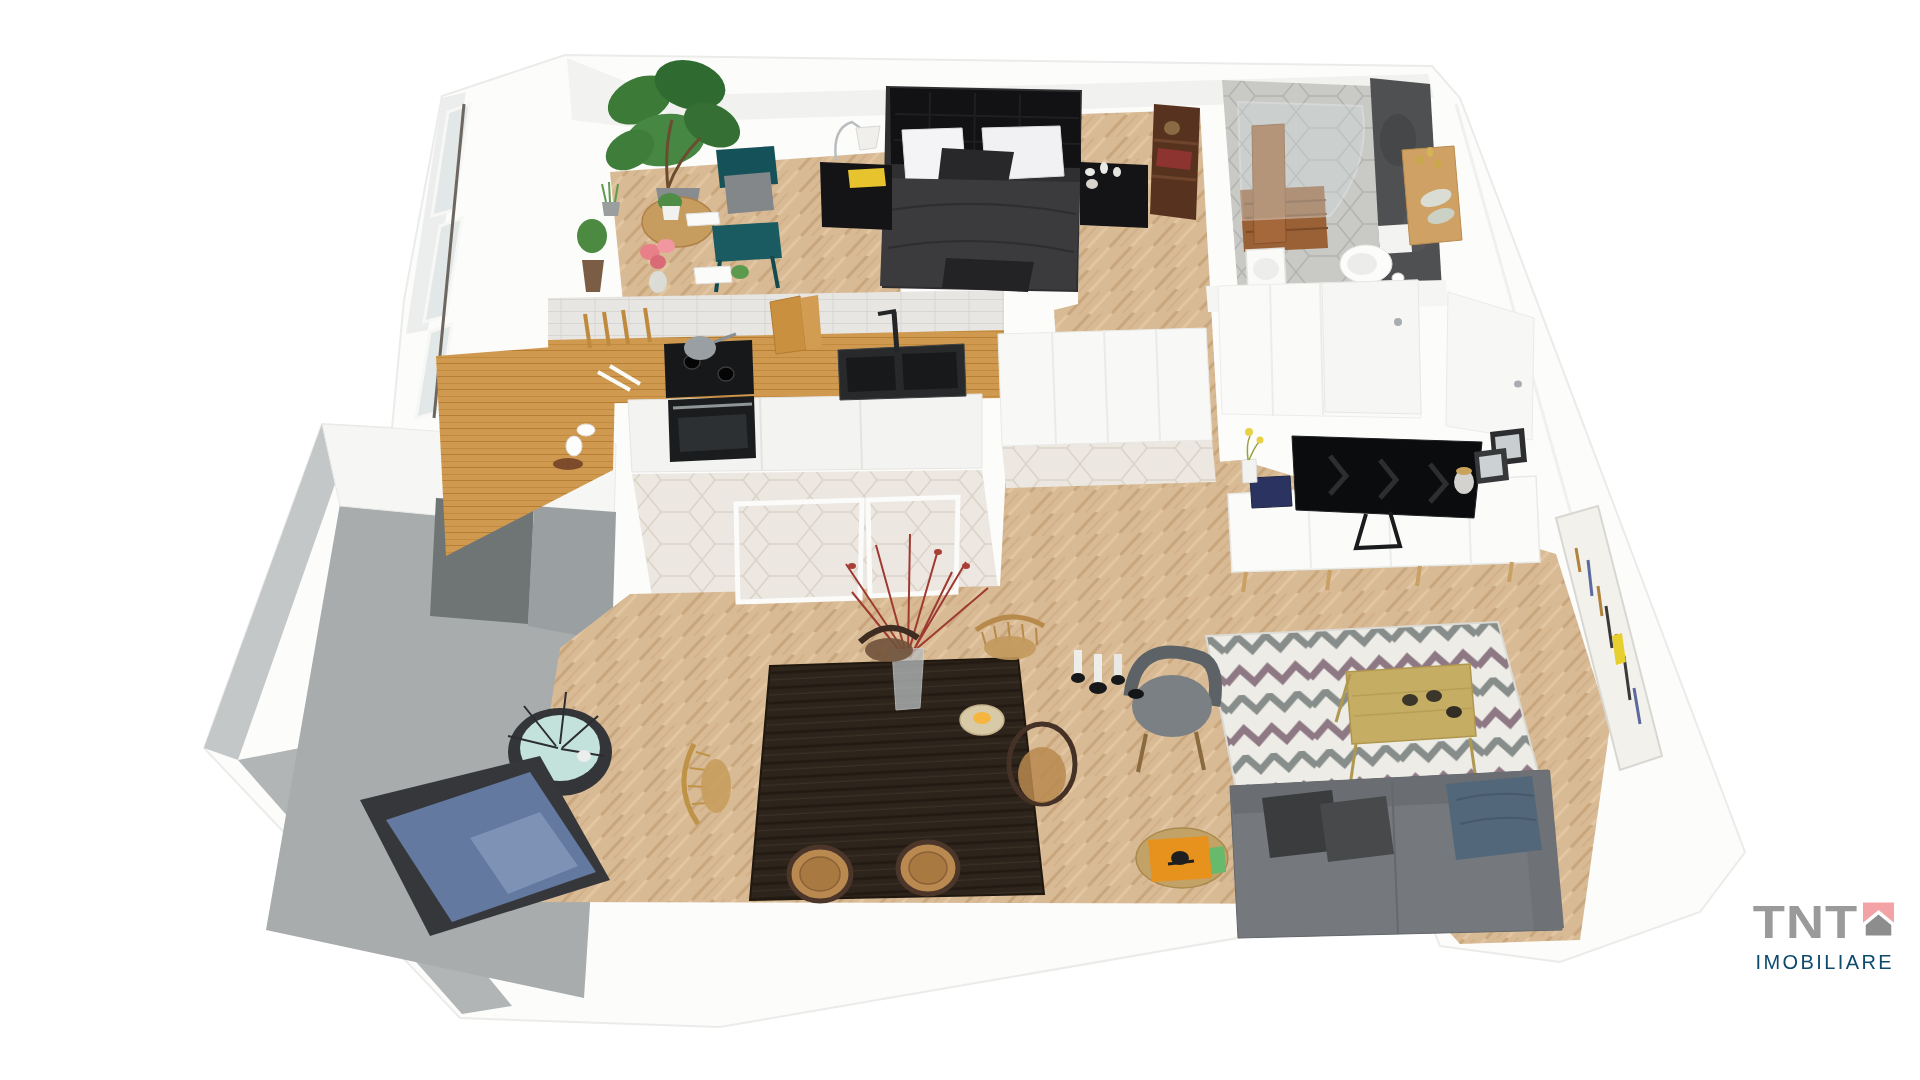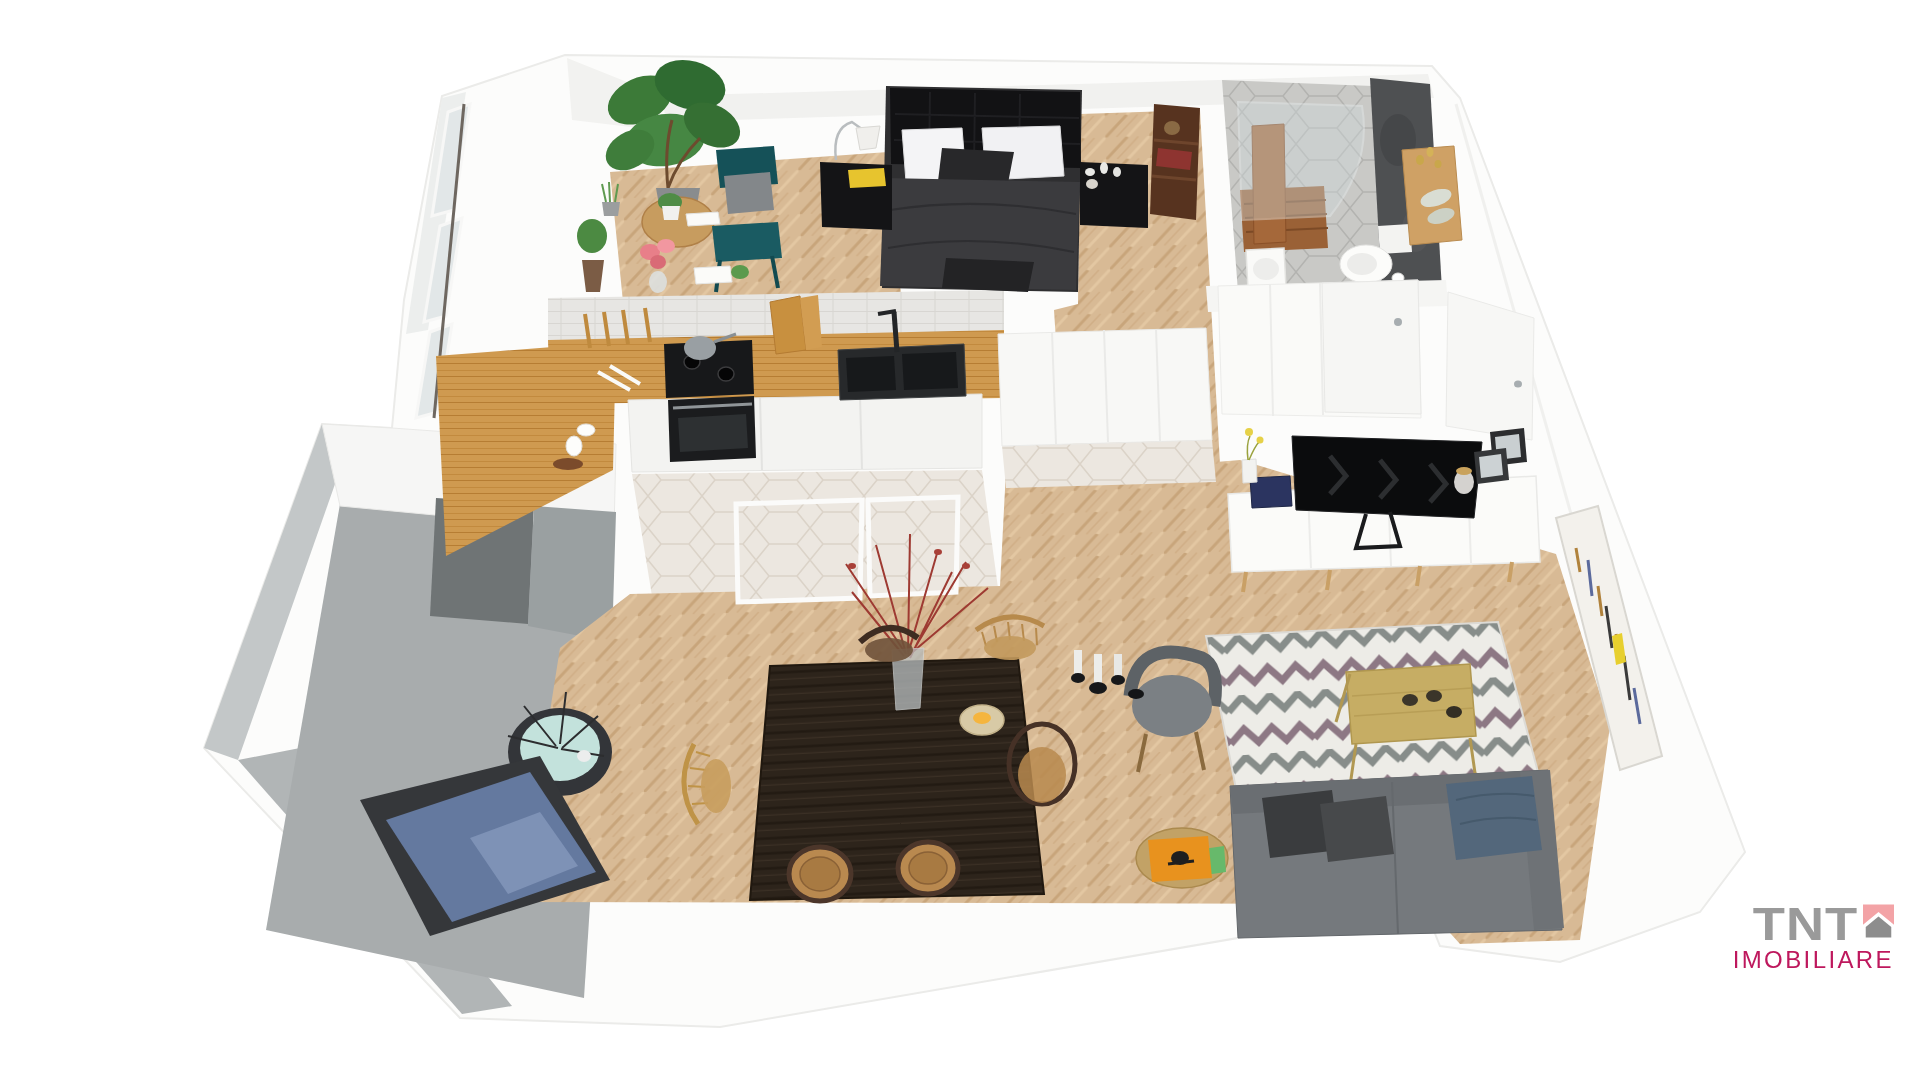--- a/index.html
+++ b/index.html
@@ -3,21 +3,21 @@
 <meta charset="utf-8">
 <style>
   html,body{margin:0;padding:0;}
   body{width:1920px;height:1080px;background:#ffffff;position:relative;overflow:hidden;font-family:"Liberation Sans",sans-serif;}
   .canvas-wrap{position:absolute;inset:0;}
   svg.plan{position:absolute;left:0;top:0;}
   .logo{position:absolute;right:26px;bottom:106px;display:flex;flex-direction:column;align-items:flex-end;user-select:none;}
   .logo-row{display:flex;align-items:flex-start;gap:5px;}
   .logo-tnt{font-weight:bold;font-size:47px;line-height:44px;color:#9a9a9a;letter-spacing:1px;transform:scaleX(1.12);transform-origin:right center;}
   .logo-house{width:31px;height:34px;margin-top:2px;}
-  .logo-sub{font-size:24px;color:#be185d;letter-spacing:2.4px;margin-top:0;font-weight:400;}
+  .logo-sub{font-size:20px;color:#0c4a6e;letter-spacing:2.4px;margin-top:7px;font-weight:400;}
 </style>
 </head>
 <body>
 
 <div class="canvas-wrap">
   <svg class="plan" width="1920" height="1080" viewBox="0 0 1920 1080">
     <defs>
       <pattern id="herr" width="44" height="22" patternUnits="userSpaceOnUse" patternTransform="rotate(-2)">
         <rect width="44" height="22" fill="#d8ba95"></rect>
         <path d="M0,22 L22,0" stroke="#c8a57b" stroke-width="3"></path>

